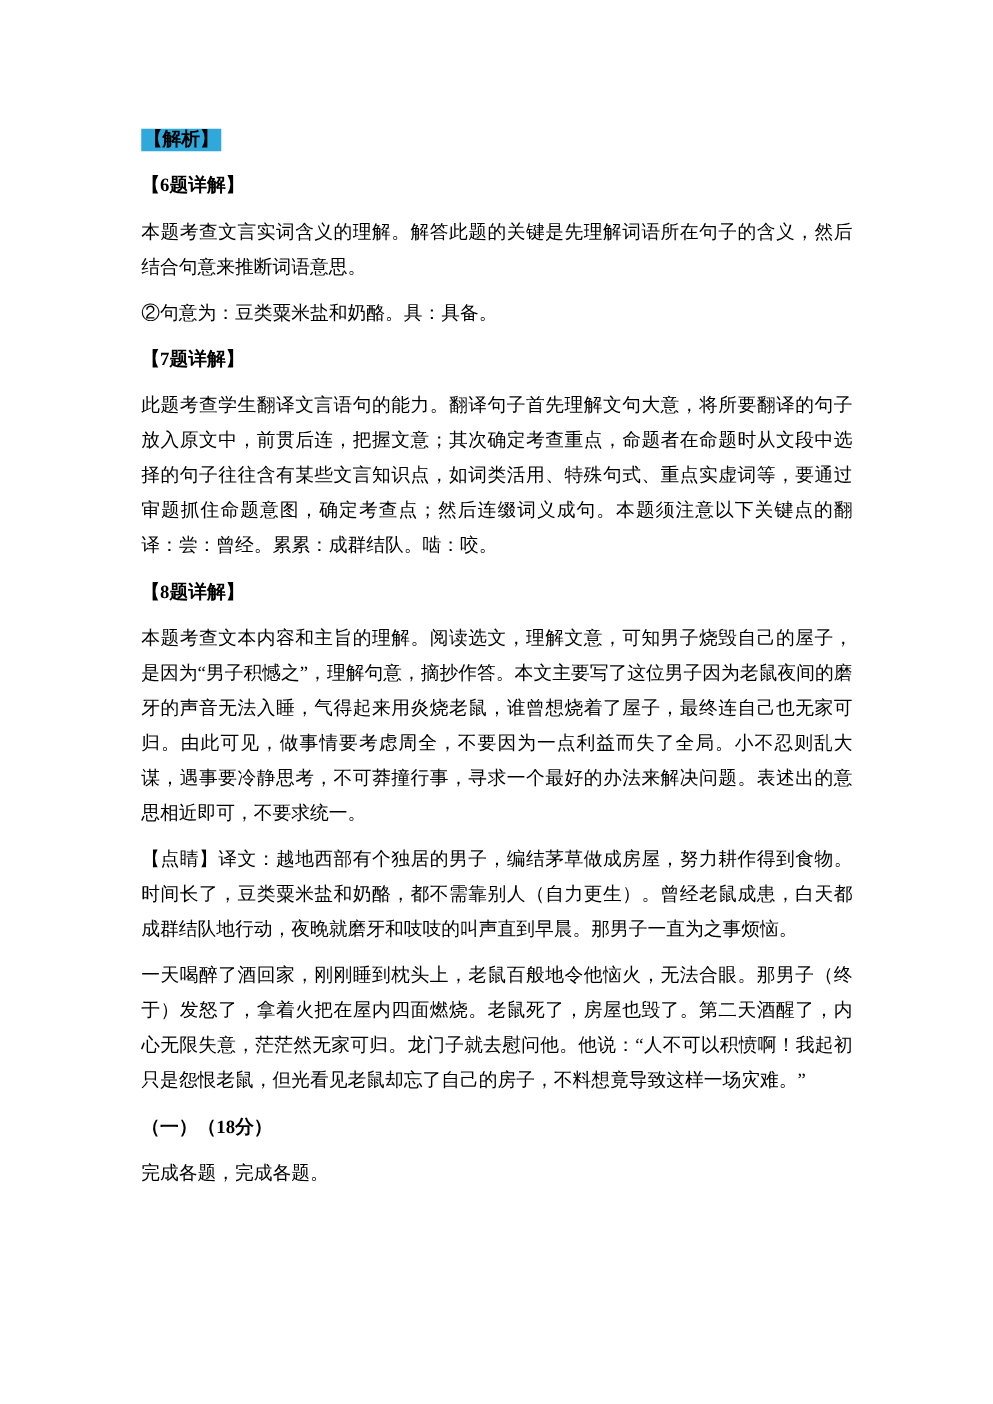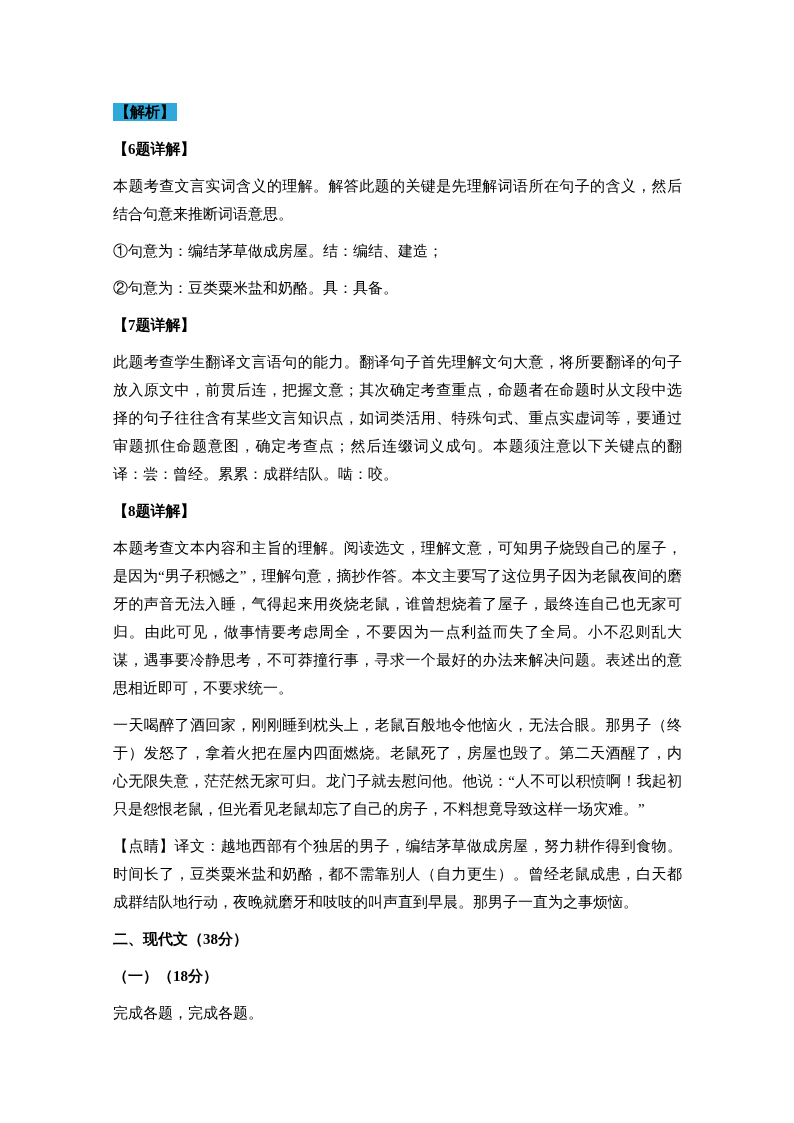--- a/index.html
+++ b/index.html
@@ -45,35 +45,33 @@
 
 <div class="page">
 
   <p class="heading"><span class="hl">【解析】</span></p>
 
 
   <p class="heading">【6题详解】</p>
 
   <p>本题考查文言实词含义的理解。解答此题的关键是先理解词语所在句子的含义，然后结合句意来推断词语意思。</p>
 
-  <p>①句意为：编结茅草做成房屋。结：编结、建造；</p>
 
   <p>②句意为：豆类粟米盐和奶酪。具：具备。</p>
 
   <p class="heading">【7题详解】</p>
 
   <p>此题考查学生翻译文言语句的能力。翻译句子首先理解文句大意，将所要翻译的句子放入原文中，前贯后连，把握文意；其次确定考查重点，命题者在命题时从文段中选择的句子往往含有某些文言知识点，如词类活用、特殊句式、重点实虚词等，要通过审题抓住命题意图，确定考查点；然后连缀词义成句。本题须注意以下关键点的翻译：尝：曾经。累累：成群结队。啮：咬。</p>
 
   <p class="heading">【8题详解】</p>
 
   <p>本题考查文本内容和主旨的理解。阅读选文，理解文意，可知男子烧毁自己的屋子，是因为“男子积憾之”，理解句意，摘抄作答。本文主要写了这位男子因为老鼠夜间的磨牙的声音无法入睡，气得起来用炎烧老鼠，谁曾想烧着了屋子，最终连自己也无家可归。由此可见，做事情要考虑周全，不要因为一点利益而失了全局。小不忍则乱大谋，遇事要冷静思考，不可莽撞行事，寻求一个最好的办法来解决问题。表述出的意思相近即可，不要求统一。</p>
 
+  <p>【点睛】译文：越地西部有个独居的男子，编结茅草做成房屋，努力耕作得到食物。时间长了，豆类粟米盐和奶酪，都不需靠别人（自力更生）。曾经老鼠成患，白天都成群结队地行动，夜晚就磨牙和吱吱的叫声直到早晨。那男子一直为之事烦恼。</p>
+
   <p>一天喝醉了酒回家，刚刚睡到枕头上，老鼠百般地令他恼火，无法合眼。那男子（终于）发怒了，拿着火把在屋内四面燃烧。老鼠死了，房屋也毁了。第二天酒醒了，内心无限失意，茫茫然无家可归。龙门子就去慰问他。他说：“人不可以积愤啊！我起初只是怨恨老鼠，但光看见老鼠却忘了自己的房子，不料想竟导致这样一场灾难。”</p>
 
-  <p>【点睛】译文：越地西部有个独居的男子，编结茅草做成房屋，努力耕作得到食物。时间长了，豆类粟米盐和奶酪，都不需靠别人（自力更生）。曾经老鼠成患，白天都成群结队地行动，夜晚就磨牙和吱吱的叫声直到早晨。那男子一直为之事烦恼。</p>
-
-  <p class="section-title">二、现代文（38分）</p>
 
   <p class="section-title">（一）（18分）</p>
 
   <p>完成各题，完成各题。</p>
 
 </div>
 
 </body></html>

